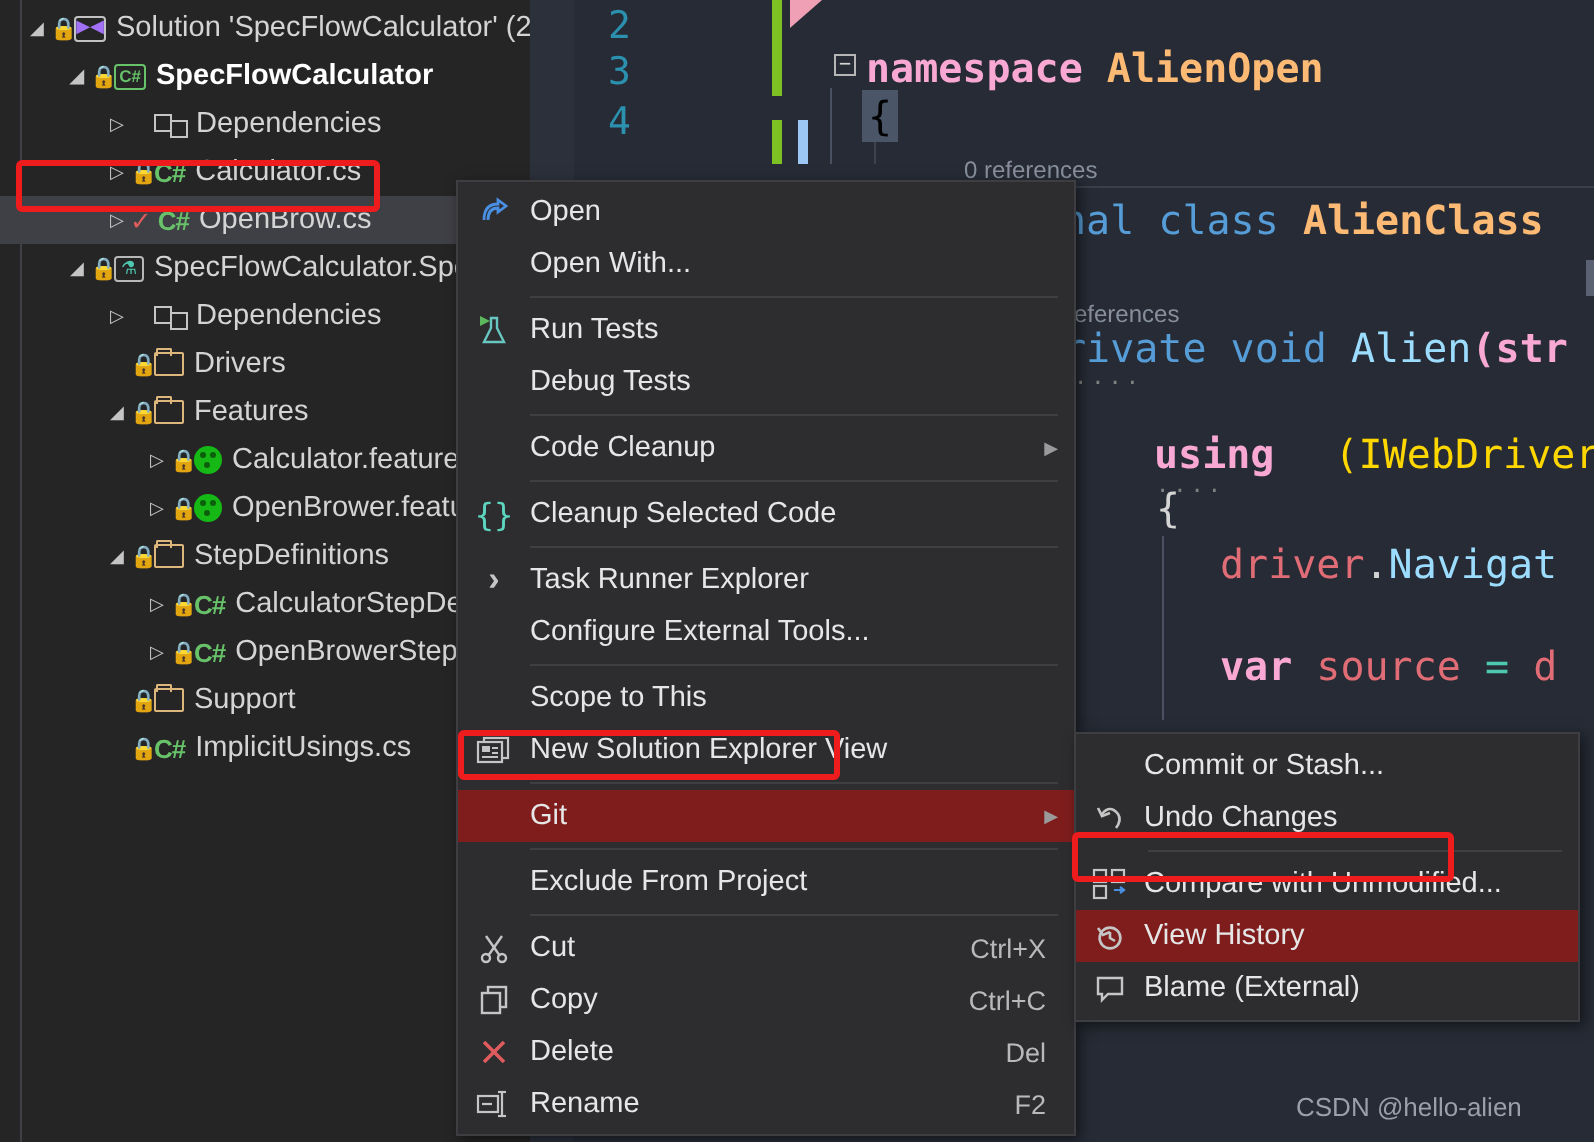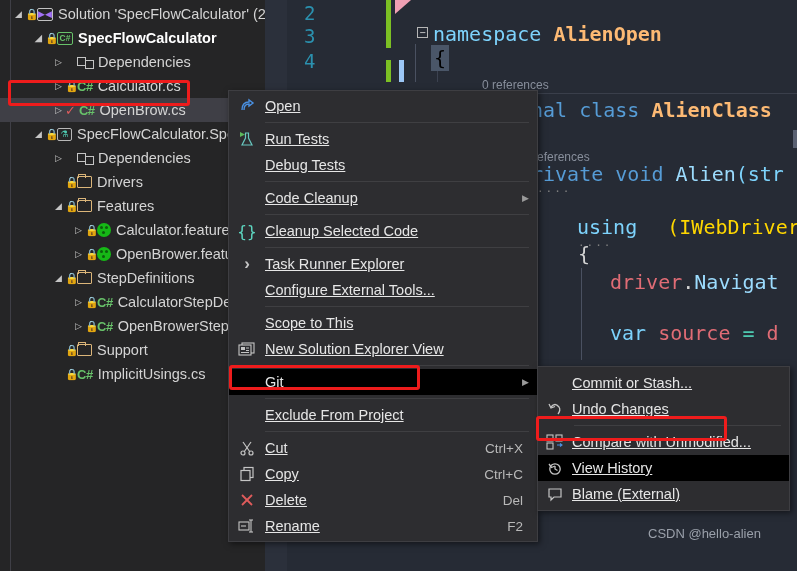--- a/index.html
+++ b/index.html
@@ -54,21 +54,21 @@
     background: #262b35;
   }
   .refs {
     position: absolute;
     color: #888f9c; font-size: 12px;
     font-family: "Liberation Sans", sans-serif;
   }
   .brace-hl {
     background: #4a5668;
   }
-  .kw-purple { color: #7dd3fc; }
+  .kw-purple { color: #f9a8d4; font-weight: bold; }
   .kw-blue   { color: #569cd6; }
   .type-yel  { color: #fdba74; font-weight: bold; }
   .type-teal { color: #4ec9b0; }
   .ident-lt  { color: #9cdcfe; }
   .plain     { color: #d4d4d4; }
   .ident-red { color: #e06c75; }
   .paren-y   { color: #ffd700; margin-left: 18px; }
   .dots { position:absolute; color:#808080; font-size:11px; letter-spacing:2px;}
 
   .minimap-pink {
@@ -168,28 +168,28 @@
   }
   .mi {
     position: relative;
     height: 26px;
     display: flex; align-items: center;
     color: #e6e6e6;
     font-size: 14.5px;
     padding-left: 0;
   }
   .mi.disabled { color: #7c7c7c; }
-  .mi.highlight { background: #000000; justify-content: flex-end; }
+  .mi.highlight { background: #7f1d1d; justify-content: flex-end; }
   .mi-icon {
     width: 36px; flex: none;
     display: flex; align-items: center; justify-content: center;
     font-size: 14px;
     color: #c5c5c5;
   }
-  .mi-label { flex: 1; text-decoration: underline; }
+  .mi-label { flex: 1; }
   .mi-shortcut { color: #b9b9b9; font-size: 13.5px; padding-right: 14px; }
   .mi-arrow { position: absolute; right: 8px; color: #9a9a9a; font-size: 9px; }
   .sep {
     height: 1px; background: #3f3f42; margin: 3px 8px 3px 36px;
   }
 
   
   .submenu {
     position: absolute;
     left: 537px; top: 366px; width: 253px;
@@ -386,20 +386,24 @@
   </div>
 
   <div class="ctxmenu" id="ctxmenu">
       <div class="mi">
         <span class="mi-icon">
           <svg width="16" height="16" viewBox="0 0 16 16">
             <path d="M3 12 Q3 4 10 4 L10 2 L14 5 L10 8 L10 6 Q5 6 5 12" fill="none" stroke="#4a90e2" stroke-width="1.4"></path>
           </svg>
         </span>
         <span class="mi-label">Open</span>
+      </div>
+      <div class="mi">
+        <span class="mi-icon"></span>
+        <span class="mi-label">Open With...</span>
       </div>
       <div class="sep"></div>
       <div class="mi">
         <span class="mi-icon">
           <svg width="16" height="16" viewBox="0 0 16 16">
             <path d="M6.5 2 L6.5 7 L3 14 L13 14 L9.5 7 L9.5 2 Z" fill="none" stroke="#68c7c0" stroke-width="1.2"></path>
             <path d="M1 1 L6 3.5 L1 6 Z" fill="#5cb85c"></path>
           </svg>
         </span>
         <span class="mi-label">Run Tests</span>
@@ -554,15 +558,15 @@
         <span class="mi-label">Blame (External)</span>
       </div>
     </div>
 
   <div id="redboxes">
       <div class="redbox" style="left: 8px; top: 80px; width: 182px; height: 26px;"></div>
       <div class="redbox" style="left: 229px; top: 365px; width: 191px; height: 25px;"></div>
       <div class="redbox" style="left: 536px; top: 416px; width: 191px; height: 25px;"></div>
     </div>
 
-  <div class="watermark" style="left:648px; top:526px;">CSDN @hello-alien</div>
+  <div class="watermark" style="left:648px; top:546px;">CSDN @hello-alien</div>
 
 </div>
 
 </body></html>

